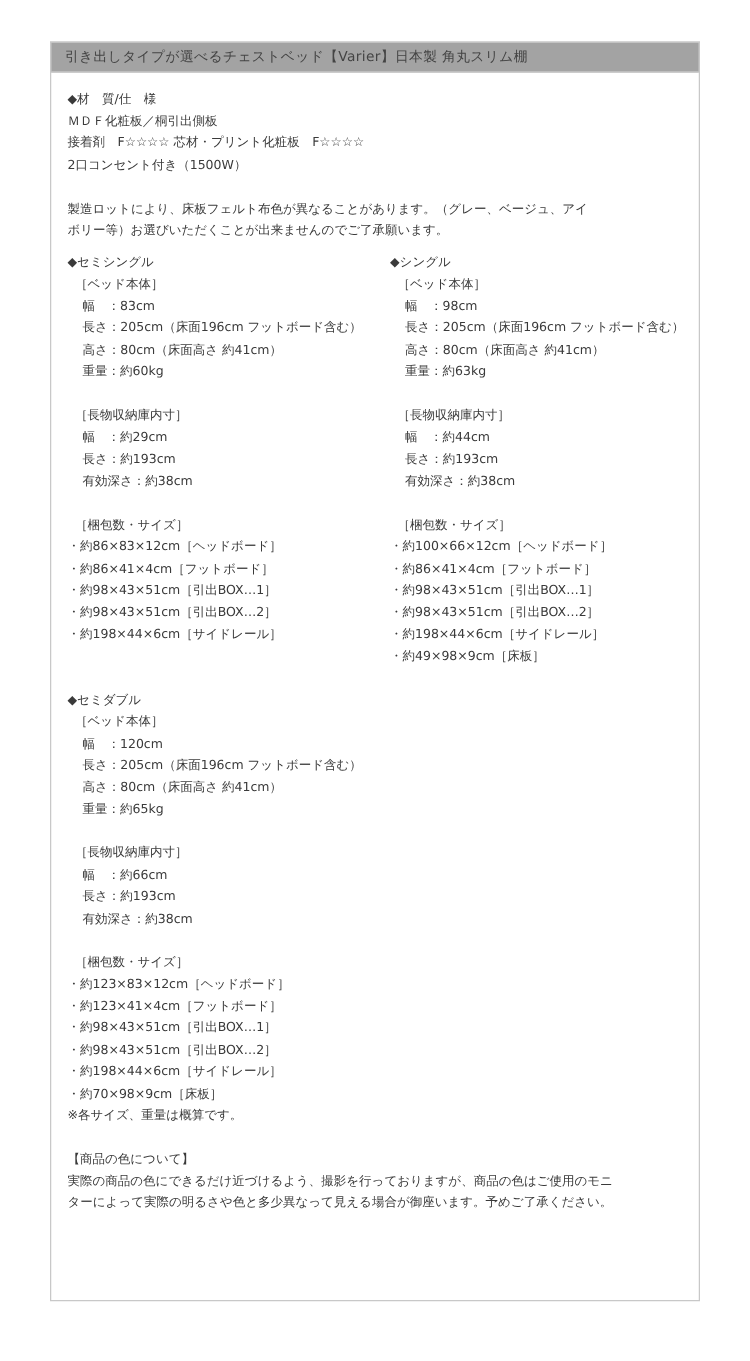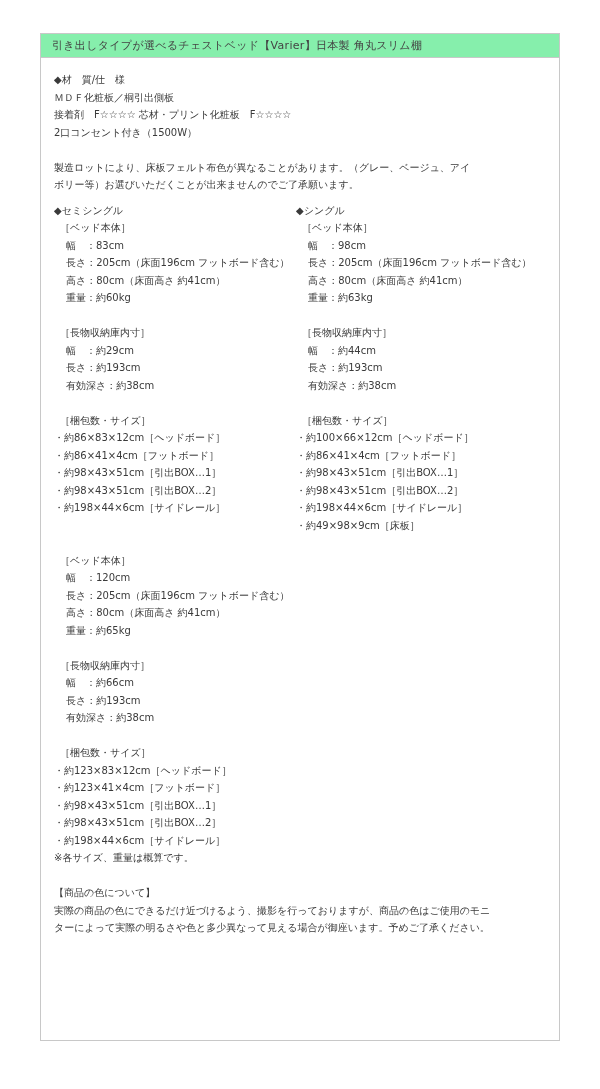--- a/index.html
+++ b/index.html
@@ -1,25 +1,25 @@
 <!DOCTYPE html>
 <html><head>
 <meta charset="utf-8">
 <style>
   html, body { margin:0; padding:0; background:#ffffff; }
   body { width:600px; height:1089px; position:relative; font-family:"DejaVu Sans", sans-serif; color:#3a3a3a; }
   .panel { position:absolute; left:40px; top:33px; width:518px; height:1006px; border:1px solid #c8c8c8; background:#fff; box-sizing:content-box; }
-  .panel-header { height:23px; line-height:23px; background:#86efac; border-bottom:1px solid #c8c8c8; padding-left:11px; font-size:11px; color:#444; letter-spacing:0.3px; white-space:nowrap; overflow:hidden; }
+  .panel-header { height:23px; line-height:23px; background:#a3a3a3; border-bottom:1px solid #c8c8c8; padding-left:11px; font-size:11px; color:#444; letter-spacing:0.3px; white-space:nowrap; overflow:hidden; }
   .panel-body { position:relative; padding:13px 0 0 13px; font-size:10px; line-height:17.5px; color:#3a3a3a; }
   .line { white-space:nowrap; height:17.5px; }
   .gap { height:17.5px; }
   .cols { position:relative; height:350px; }
   .col { position:absolute; top:0; }
   .col.left { left:0; }
-  .col.right { left:242px; }
+  .col.right { left:258px; }
   .i1 { padding-left:6px; }
   .i2 { padding-left:12px; }
 </style>
 </head>
 <body>
 
 <div class="panel">
   <div class="panel-header">引き出しタイプが選べるチェストベッド【Varier】日本製 角丸スリム棚</div>
   <div class="panel-body">
 
@@ -76,37 +76,39 @@
         <div class="line">・約100×66×12cm［ヘッドボード］</div>
         <div class="line">・約86×41×4cm［フットボード］</div>
         <div class="line">・約98×43×51cm［引出BOX…1］</div>
         <div class="line">・約98×43×51cm［引出BOX…2］</div>
         <div class="line">・約198×44×6cm［サイドレール］</div>
         <div class="line">・約49×98×9cm［床板］</div>
       </div>
     </div>
 
     <div>
+      <div class="line">◆セミダブル</div>
       <div class="line i1">［ベッド本体］</div>
       <div class="line i2">幅　：120cm</div>
       <div class="line i2">長さ：205cm（床面196cm フットボード含む）</div>
       <div class="line i2">高さ：80cm（床面高さ 約41cm）</div>
       <div class="line i2">重量：約65kg</div>
       <div class="gap"></div>
       <div class="line i1">［長物収納庫内寸］</div>
       <div class="line i2">幅　：約66cm</div>
       <div class="line i2">長さ：約193cm</div>
       <div class="line i2">有効深さ：約38cm</div>
       <div class="gap"></div>
       <div class="line i1">［梱包数・サイズ］</div>
       <div class="line">・約123×83×12cm［ヘッドボード］</div>
       <div class="line">・約123×41×4cm［フットボード］</div>
       <div class="line">・約98×43×51cm［引出BOX…1］</div>
       <div class="line">・約98×43×51cm［引出BOX…2］</div>
       <div class="line">・約198×44×6cm［サイドレール］</div>
+      <div class="line">・約70×98×9cm［床板］</div>
       <div class="line">※各サイズ、重量は概算です。</div>
     </div>
     <div class="gap"></div>
 
     <div>
       <div class="line">【商品の色について】</div>
       <div class="line">実際の商品の色にできるだけ近づけるよう、撮影を行っておりますが、商品の色はご使用のモニ</div>
       <div class="line">ターによって実際の明るさや色と多少異なって見える場合が御座います。予めご了承ください。</div>
     </div>
 

